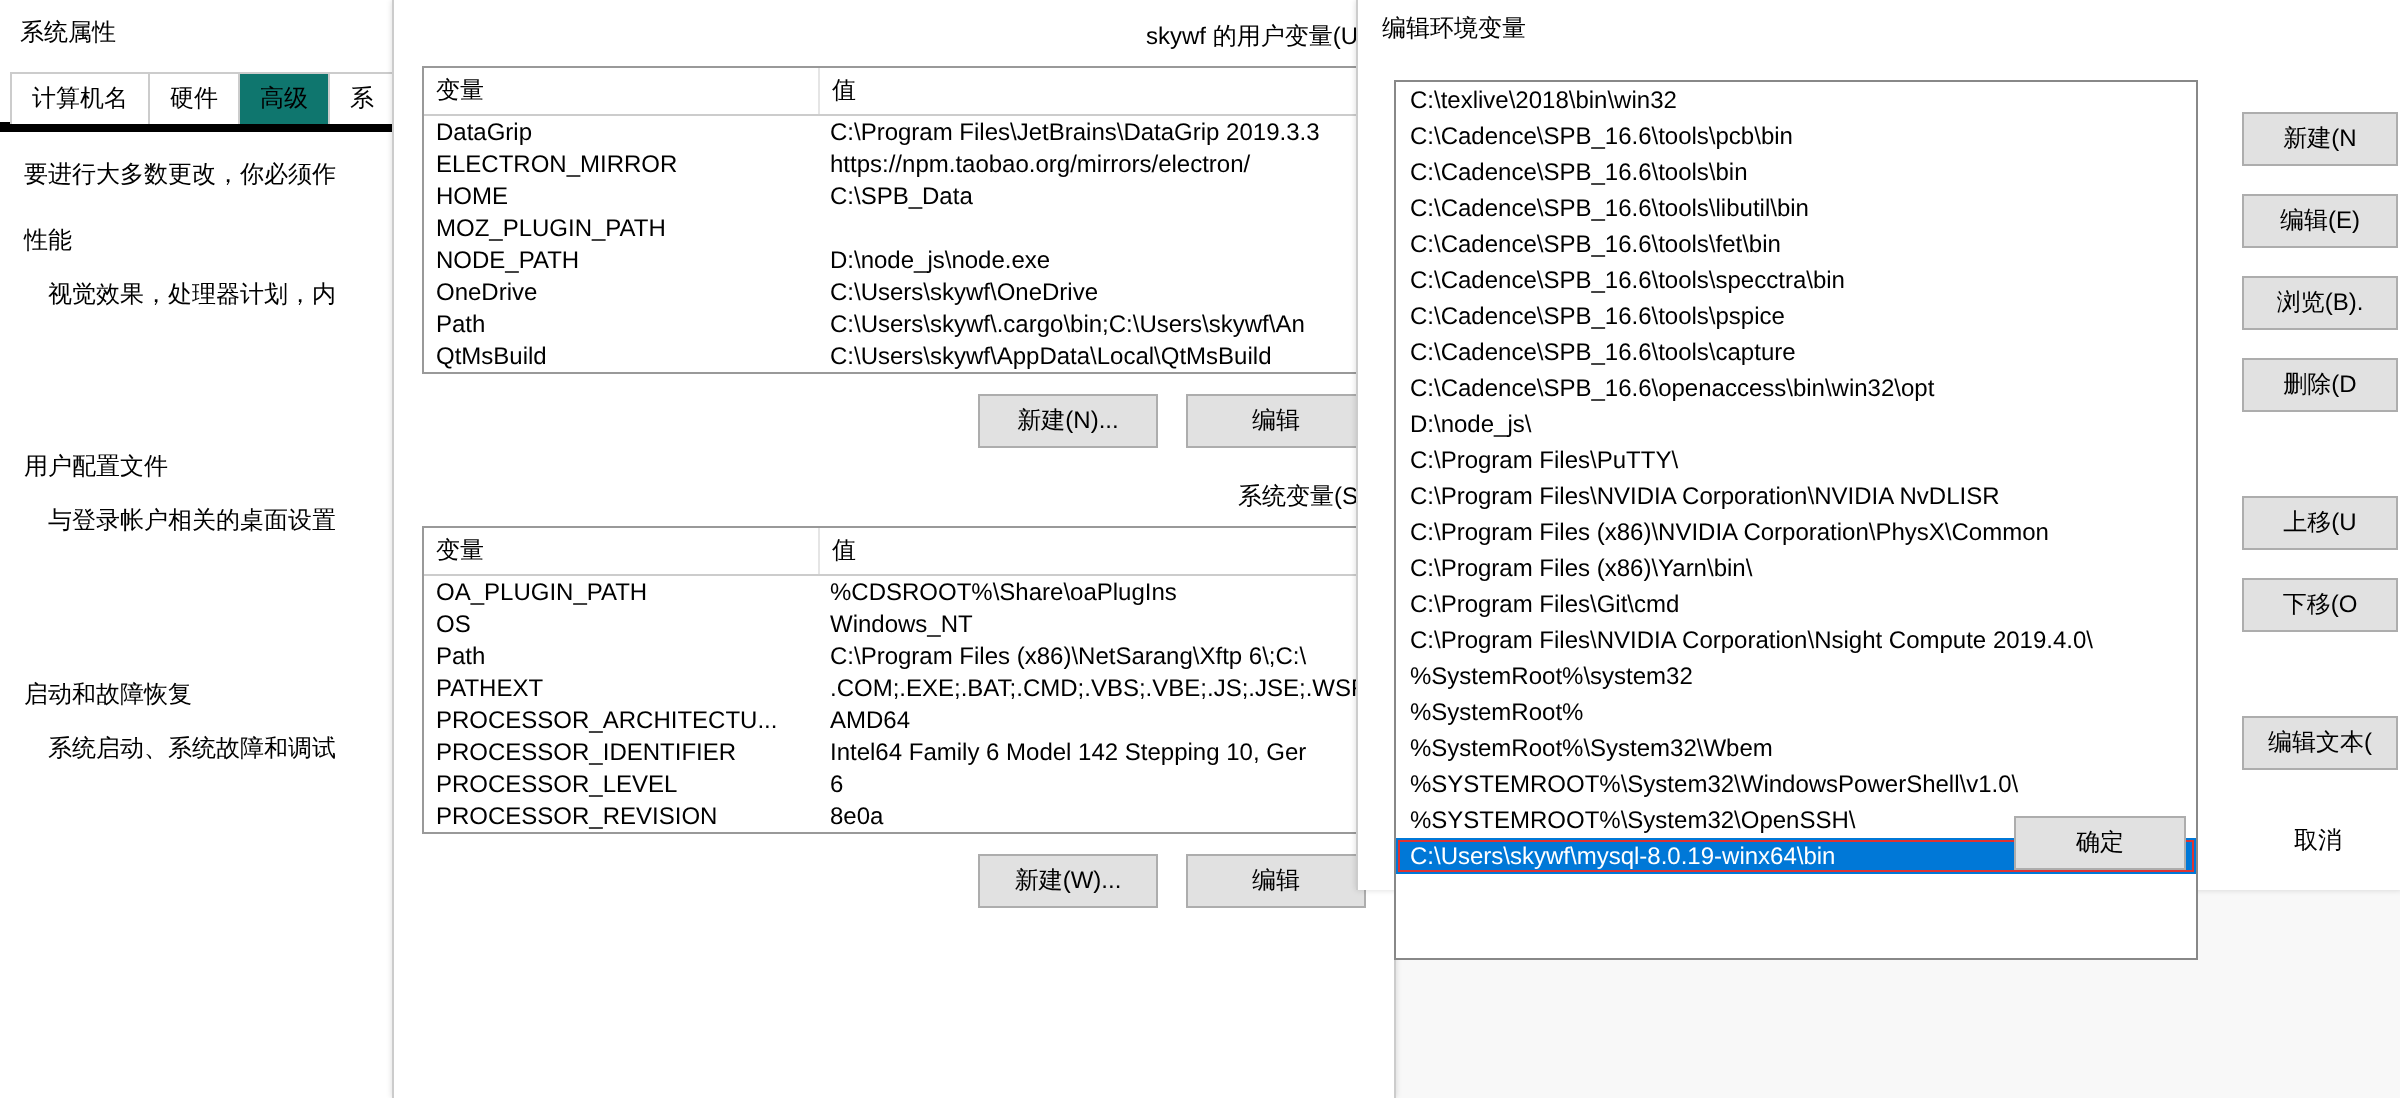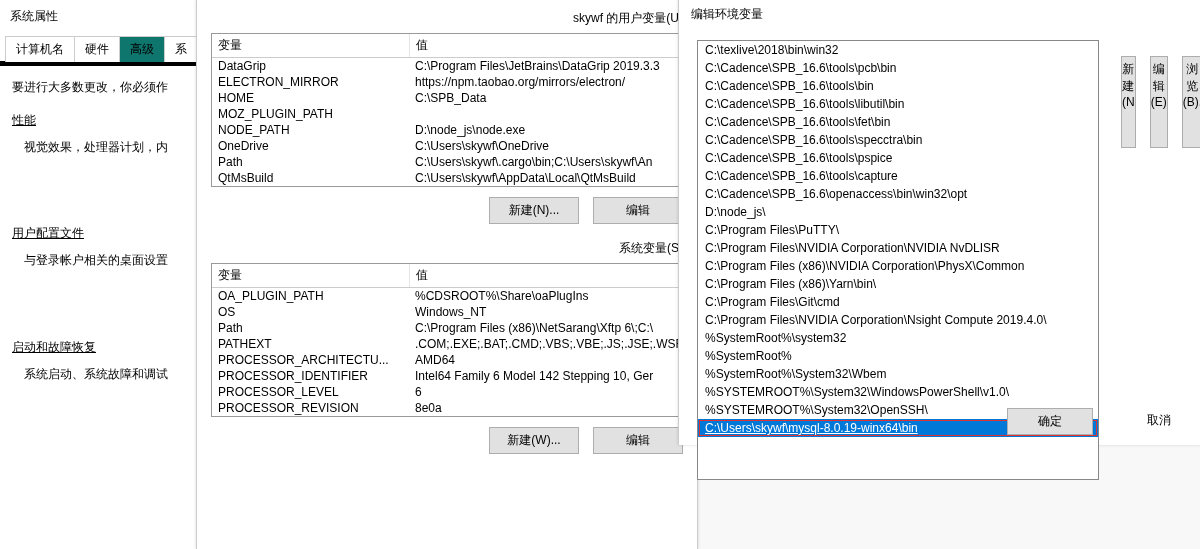--- a/index.html
+++ b/index.html
@@ -53,21 +53,20 @@
   background: #0f766e;
   z-index: 2;
 }
 .tabcontent {
   padding: 10px 12px;
   line-height: 1.9;
   font-size: 12px;
 }
 .group-label {
   margin: 10px 0 4px 0;
-  text-decoration: underline;
 }
 .group-desc {
   margin: 0 0 4px 12px;
   color: #000000;
 }
 
 #win-envvars {
   left: 196px;
   top: 0;
   width: 500px;
@@ -150,34 +149,33 @@
   white-space: nowrap;
   border: 1px solid transparent;
 }
 .path-item.selected {
   background: #0078d7;
   color: #fff;
 }
 .path-item.highlighted {
   outline: 1px solid #d33;
   outline-offset: -2px;
-  text-decoration: underline;
 }
 
 .pathbox ::-webkit-scrollbar { width: 16px; }
 .pathbox ::-webkit-scrollbar-track { background: #f0f0f0; }
 .pathbox ::-webkit-scrollbar-thumb { background: #c2c2c2; }
 
 .btncol {
   position: absolute;
   right: 0;
   top: 56px;
   width: 80px;
   display: flex;
-  flex-direction: row;
+  flex-direction: column;
   gap: 14px;
 }
 .btncol .btn { width: 76px; }
 .btncol .gap { height: 14px; }
 
 .okcancel {
   position: absolute;
   right: 0;
   bottom: 10px;
   display: flex;

